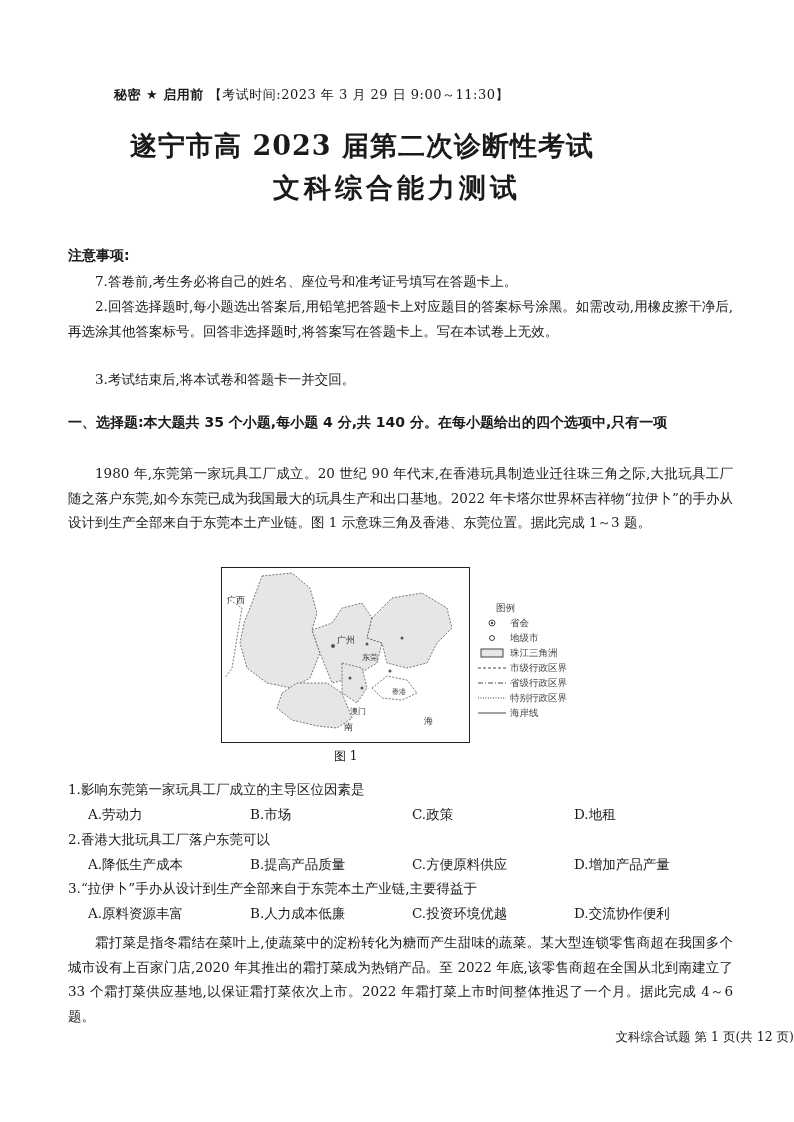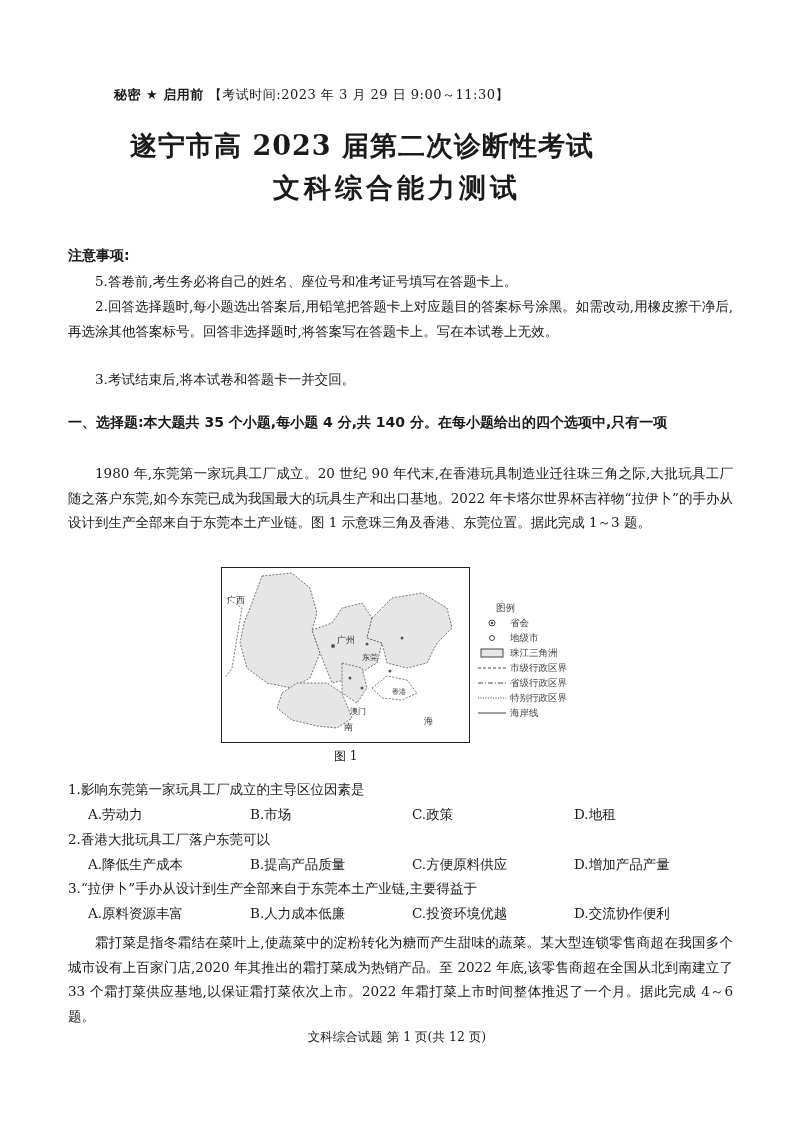--- a/index.html
+++ b/index.html
@@ -16,35 +16,35 @@
   .section { left: 68px; width: 668px; top: 410px; font-size: 14px; line-height: 24px; font-weight: bold; font-family: "DejaVu Sans", sans-serif; }
   .section .l2 { padding-left: 14px; display: block; }
   .q { left: 68px; width: 670px; font-size: 13.5px; }
   .opts { left: 88px; width: 650px; font-size: 13.5px; display: flex; }
   .opts span { width: 162px; display: inline-block; }
   .map { left: 221px; top: 567px; width: 247px; height: 174px; border: 1.5px solid #222; background: #fff; }
   .legend { left: 478px; top: 600px; font-size: 9.5px; color: #444; line-height: 15px; font-family: "DejaVu Sans", sans-serif; }
   .legend .row { display: flex; align-items: center; gap: 4px; white-space: nowrap; }
   .legend .sym { width: 28px; display: inline-flex; justify-content: center; align-items: center; }
   .fig-cap { left: 334px; top: 748px; font-size: 12px; }
-  .footer { left: 0; width: 794px; top: 1029px; text-align: center; font-size: 12.5px; }
+  .footer { left: 0; width: 794px; top: 1029px; text-align: right; font-size: 12.5px; }
 </style>
 </head>
 <body>
 
 <div class="abs secret">
   <span>秘密 ★ 启用前</span>
   <span class="time">【考试时间:2023 年 3 月 29 日 9:00～11:30】</span>
 </div>
 
 <div class="abs title1">遂宁市高 2023 届第二次诊断性考试</div>
 <div class="abs title2">文科综合能力测试</div>
 
 <div class="abs notice-head">注意事项:</div>
-<div class="abs para indent" style="top:269px;">5.答卷前,考生务必将自己的姓名、座位号和准考证号填写在答题卡上。</div>
+<div class="abs para indent" style="top:269px;">7.答卷前,考生务必将自己的姓名、座位号和准考证号填写在答题卡上。</div>
 <div class="abs para indent" style="top:294px;">2.回答选择题时,每小题选出答案后,用铅笔把答题卡上对应题目的答案标号涂黑。如需改动,用橡皮擦干净后,再选涂其他答案标号。回答非选择题时,将答案写在答题卡上。写在本试卷上无效。</div>
 <div class="abs para indent" style="top:367px;">3.考试结束后,将本试卷和答题卡一并交回。</div>
 
 <div class="abs section">
   <span>一、选择题:本大题共 35 个小题,每小题 4 分,共 140 分。在每小题给出的四个选项中,只有一项</span>
 </div>
 
 <div class="abs para indent" style="top:461px;">1980 年,东莞第一家玩具工厂成立。20 世纪 90 年代末,在香港玩具制造业迁往珠三角之际,大批玩具工厂随之落户东莞,如今东莞已成为我国最大的玩具生产和出口基地。2022 年卡塔尔世界杯吉祥物“拉伊卜”的手办从设计到生产全部来自于东莞本土产业链。图 1 示意珠三角及香港、东莞位置。据此完成 1～3 题。</div>
 
 <div class="abs map">

